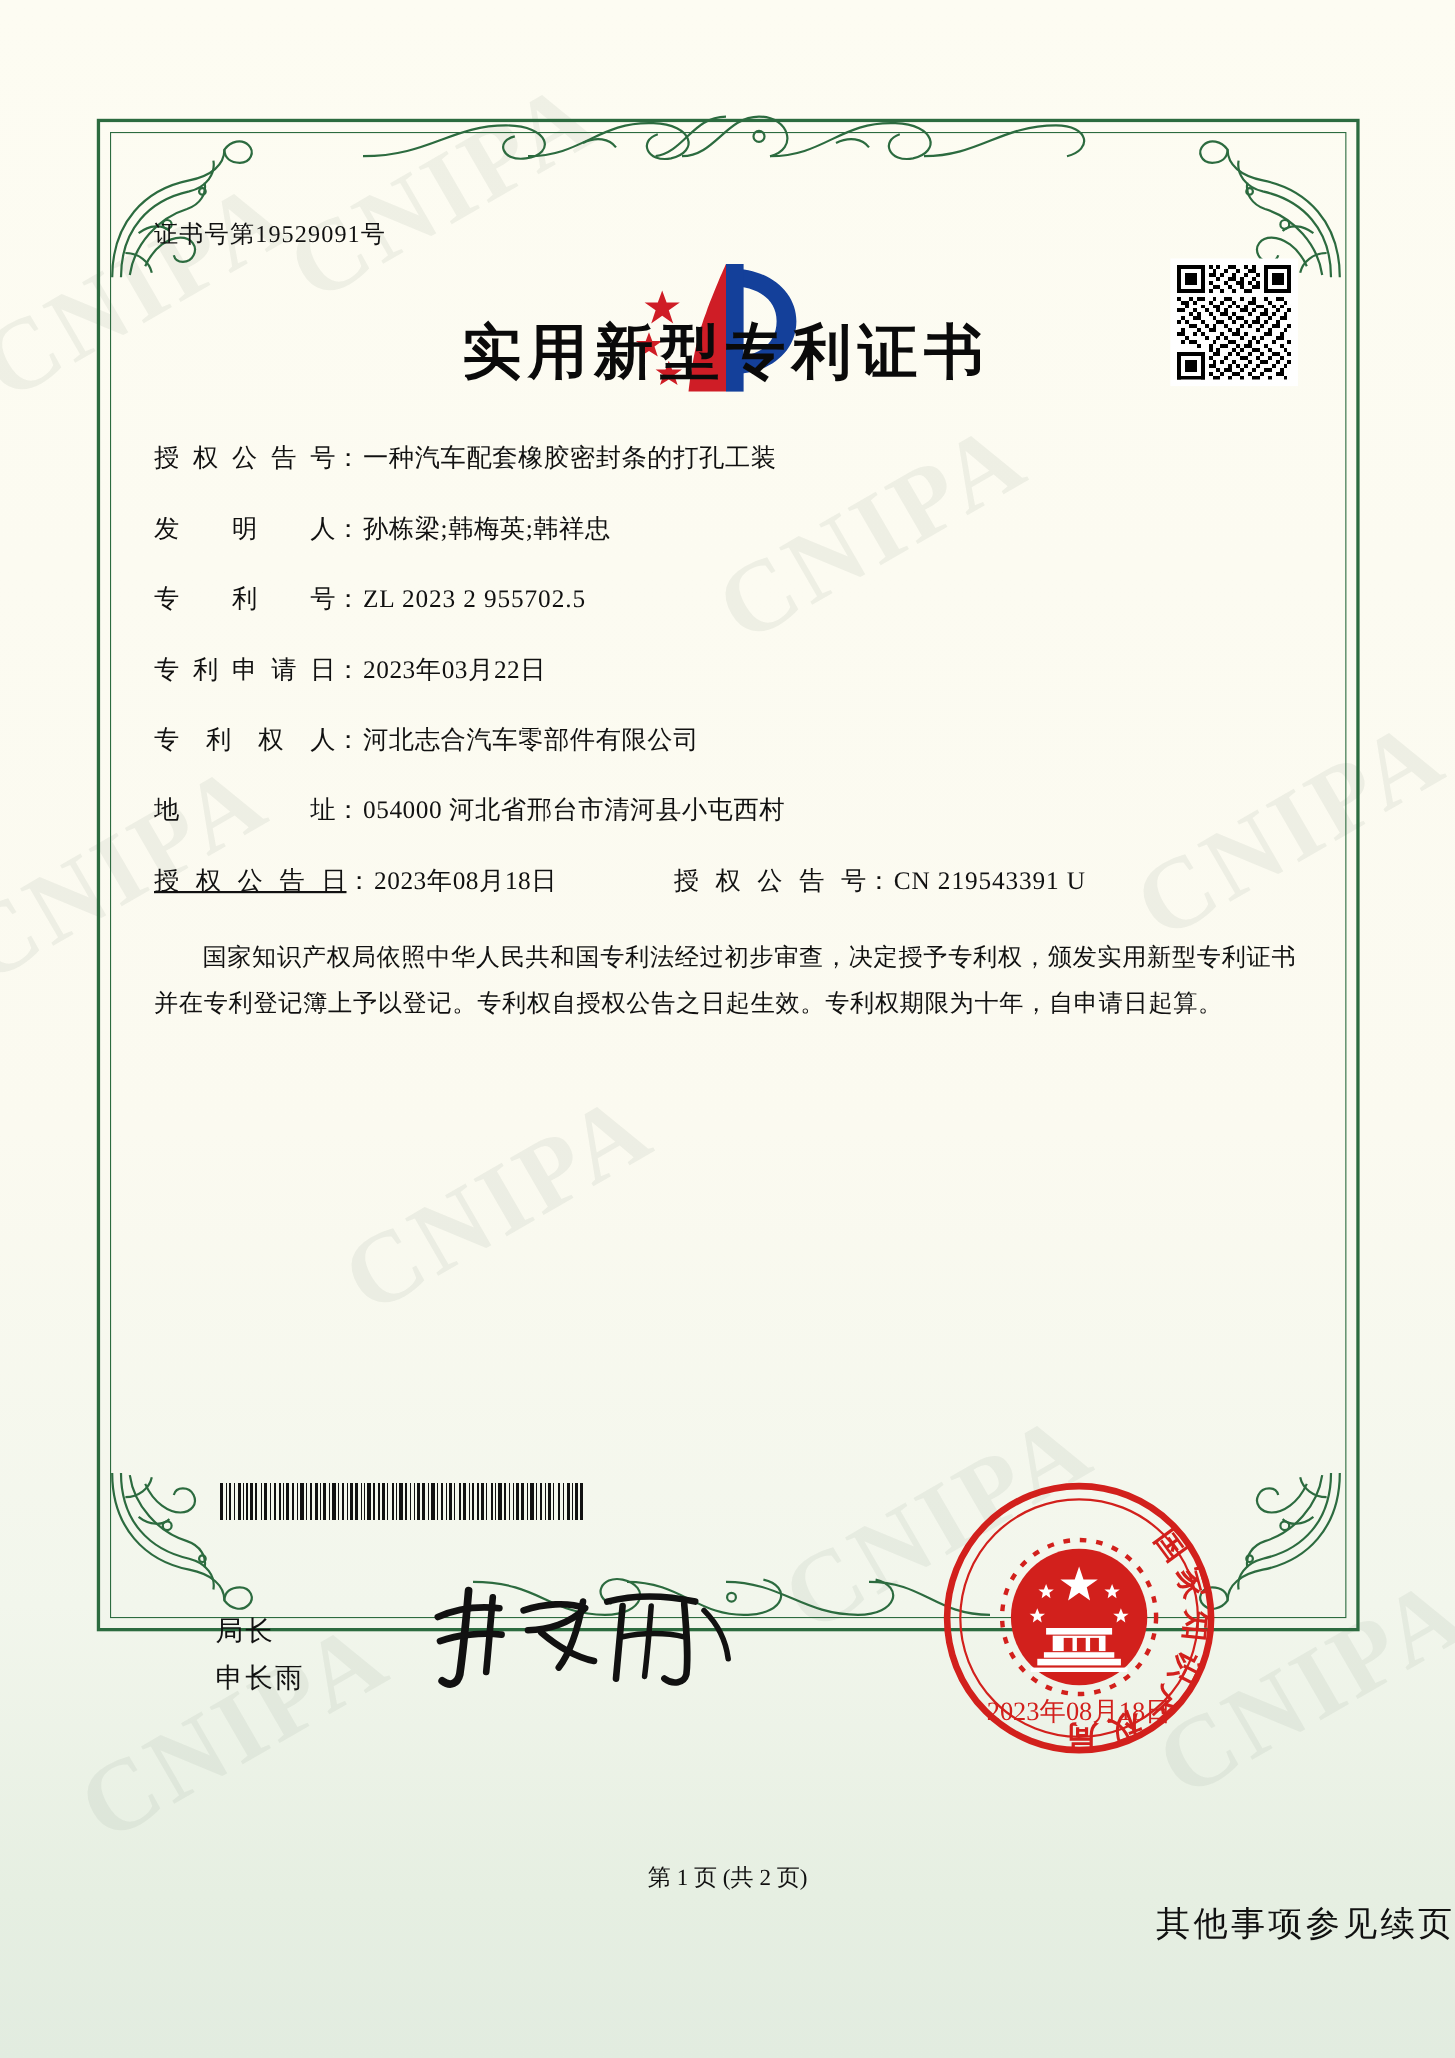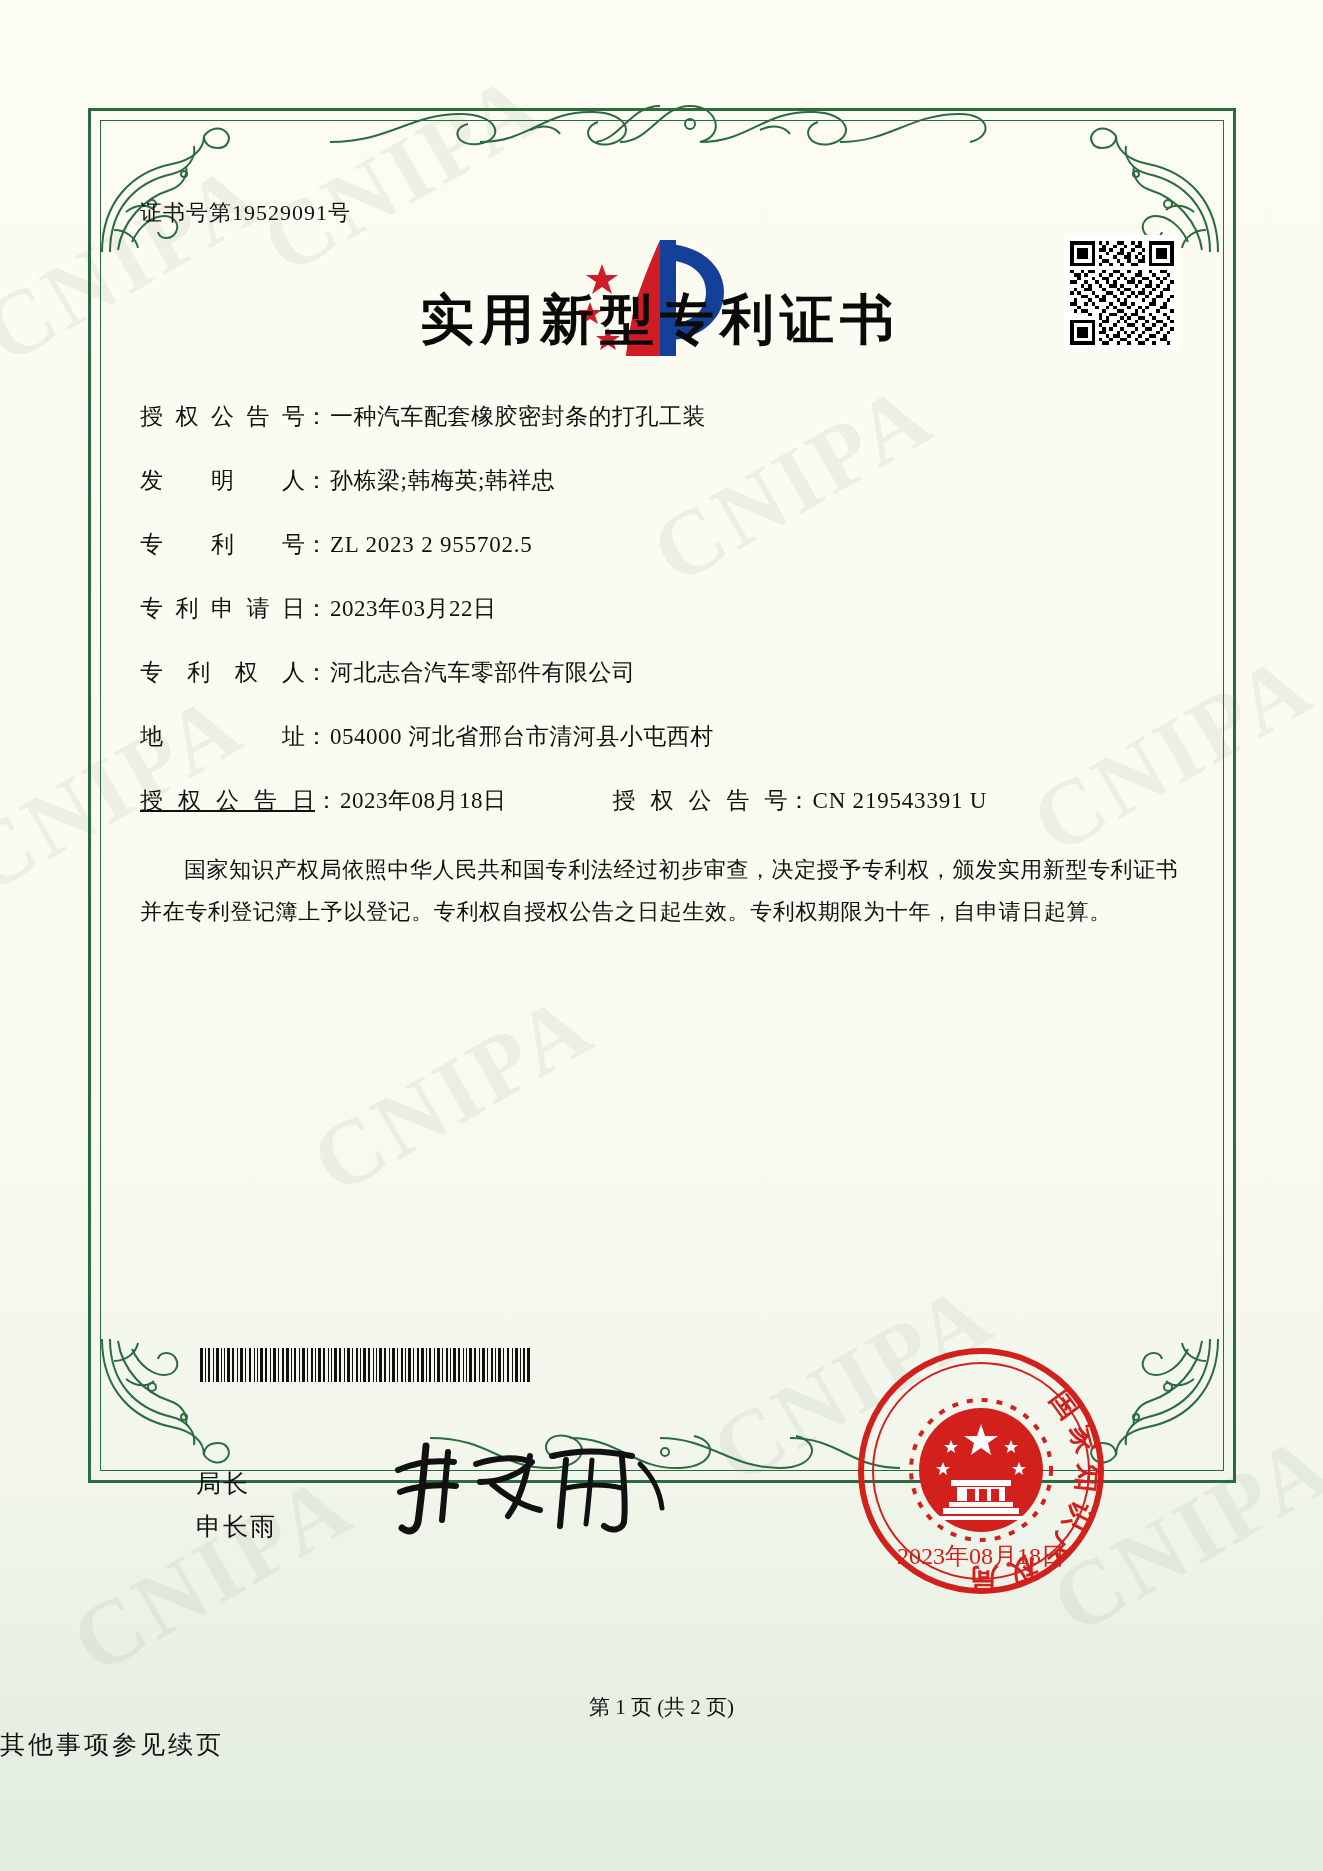--- a/index.html
+++ b/index.html
@@ -226,22 +226,22 @@
     width: 1323px;
     text-align: center;
     font-size: 21px;
     color: #111;
   }
   .footer-note {
     position: absolute;
     left: 0;
     top: 1728px;
     width: 1323px;
-    text-align: left;
-    font-size: 25px;
+    text-align: right;
+    font-size: 31px;
     color: #111;
     letter-spacing: 3px;
   }
 </style>
 </head>
 <body>
 
 <div class="page">
 
   <div class="wm" style="left:-30px; top:210px;">CNIPA</div>

